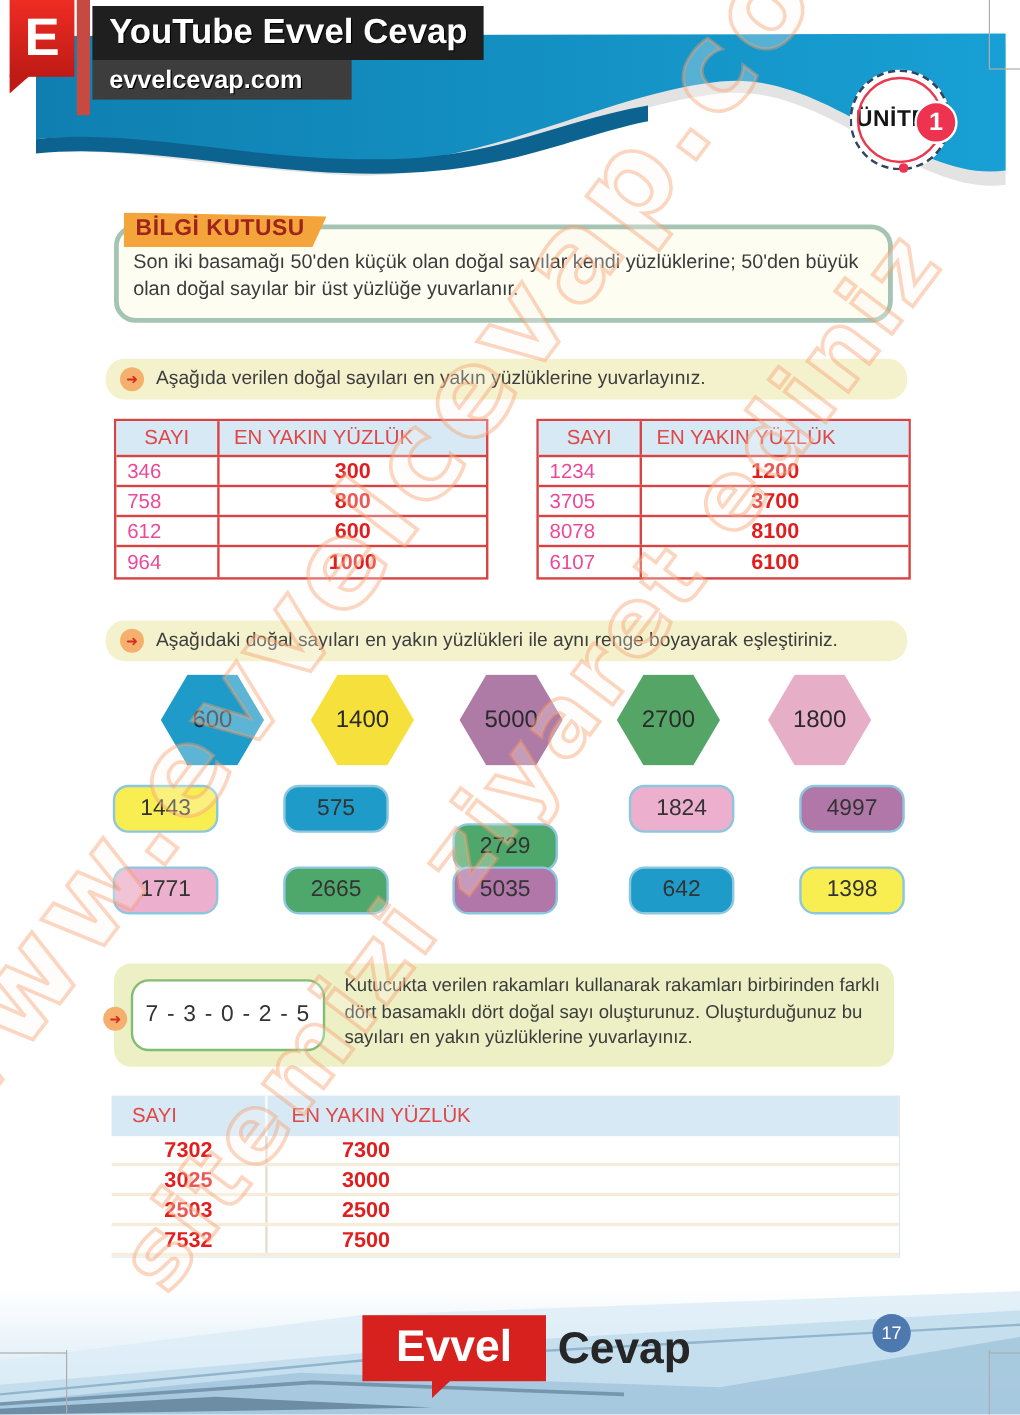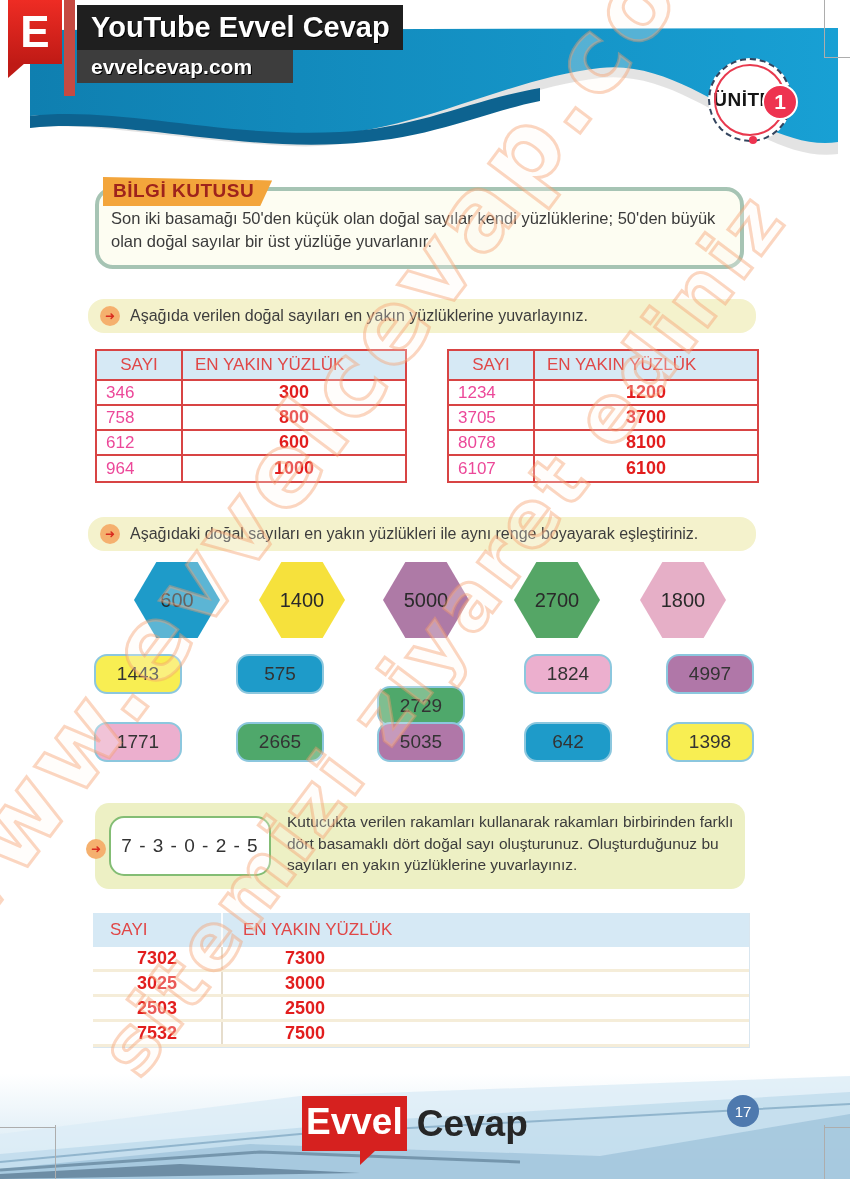--- a/index.html
+++ b/index.html
@@ -98,21 +98,21 @@
   .big-row + .big-row { }
   .bc1 { width:130px; display:flex; align-items:center; justify-content:center;
     color:var(--ansred); font-weight:800; font-size:18px; border-right:2px solid #E6DDCC; }
   .bc2 { flex:1; display:flex; align-items:center; padding-left:62px;
     color:var(--ansred); font-weight:800; font-size:18px; }
 
   
   .footer-svg { position:absolute; left:0; top:1074px; }
   .brand { position:absolute; left:302px; top:1096px; display:flex; align-items:center; z-index:4; }
   .brand-red { position:relative; background:#D6211F; color:#fff; font-weight:800;
-    font-size:37px; padding:5px 4px 8px; }
+    font-size:37px; padding:5px 28px 8px; }
   .brand-red::after { content:""; position:absolute; left:58px; bottom:-14px; width:0; height:0;
     border-top:15px solid #D6211F; border-right:16px solid transparent; }
   .brand-dark { color:#262626; font-weight:800; font-size:37px; margin-left:10px; }
   .page-num { position:absolute; left:727px; top:1095px; width:32px; height:32px; border-radius:50%;
     background:#4E79AE; color:#fff; font-size:15px; display:flex; align-items:center;
     justify-content:center; z-index:4; }
 
   
   .wm { position:absolute; font-weight:700; white-space:nowrap; pointer-events:none; z-index:20;
     color:rgba(255,248,242,0.28); -webkit-text-stroke:3px rgba(246,158,108,0.42);

